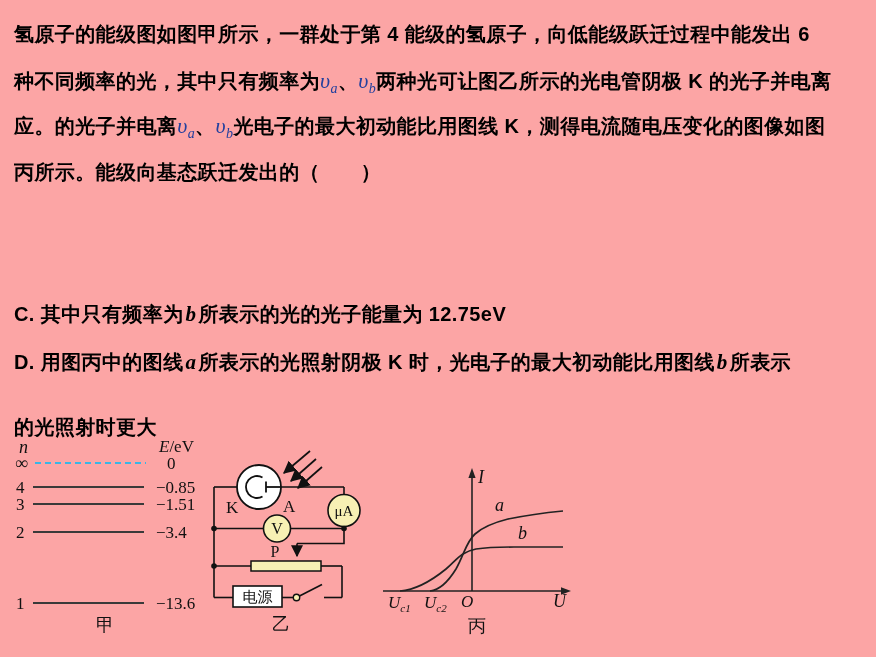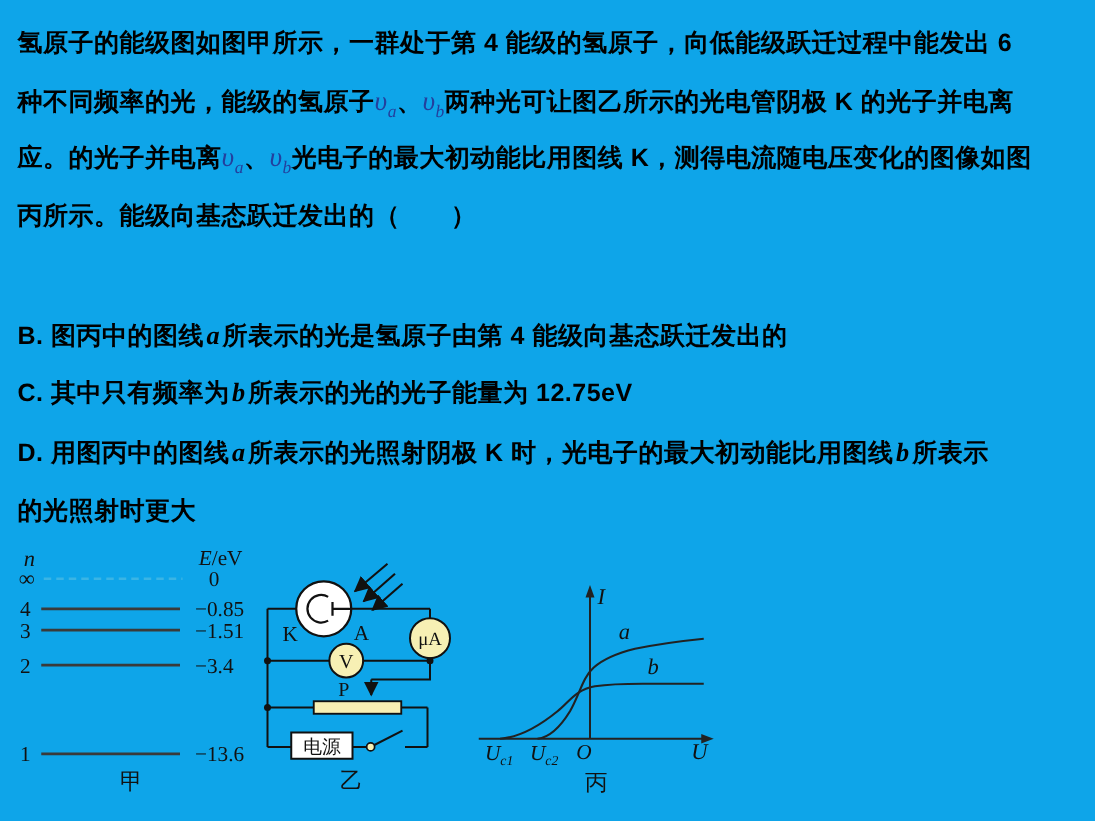--- a/index.html
+++ b/index.html
@@ -1,16 +1,16 @@
 <!DOCTYPE html>
 <html><head>
 <meta charset="utf-8">
 <style>
   html,body{margin:0;padding:0;background:#fff;}
-  .canvas{position:relative;width:876px;height:657px;background:#0ea5e9;
+  .canvas{position:relative;width:876px;height:657px;background:#fca5a5;
           font-family:"Liberation Sans",sans-serif;overflow:hidden;}
   .tline{position:absolute;left:14px;white-space:nowrap;font-weight:bold;
          font-size:20px;color:#000;letter-spacing:0.4px;}
   .freq{color:#23409e;font-family:"Liberation Serif",serif;font-style:italic;
         font-weight:normal;font-size:22px;}
   .freq sub{font-size:14px;font-style:italic;}
   .em{font-family:"Liberation Serif",serif;font-style:italic;font-weight:bold;
       font-size:21px;padding:0 2px;}
   .fig{position:absolute;}
   svg text{fill:#111;}
@@ -20,45 +20,42 @@
 </head>
 <body>
 
 <div class="canvas">
 
   <div class="tline" style="top:21px">
     <span>氢原子的能级图如图甲所示，一群处于第 4 能级的氢原子，向低能级跃迁过程中能发出 6</span>
   </div>
 
   <div class="tline" style="top:68px">
-    <span>种不同频率的光，能级的氢原子</span><span class="freq"><span>υ</span><sub>a</sub></span><span>、</span><span class="freq"><span>υ</span><sub>b</sub></span><span>两种光可让图乙所示的光电管阴极 K 的光子并电离</span>
+    <span>种不同频率的光，其中只有频率为</span><span class="freq"><span>υ</span><sub>a</sub></span><span>、</span><span class="freq"><span>υ</span><sub>b</sub></span><span>两种光可让图乙所示的光电管阴极 K 的光子并电离</span>
   </div>
 
   <div class="tline" style="top:113px">
     <span>应。的光子并电离</span><span class="freq"><span>υ</span><sub>a</sub></span><span>、</span><span class="freq"><span>υ</span><sub>b</sub></span><span>光电子的最大初动能比用图线 K，测得电流随电压变化的图像如图</span>
   </div>
 
   <div class="tline" style="top:159px">
     <span>丙所示。能级向基态跃迁发出的（　　）</span>
   </div>
 
 
-  <div class="tline" style="top:255px">
-    <span>B. 图丙中的图线</span><span class="em">a</span><span>所表示的光是氢原子由第 4 能级向基态跃迁发出的</span>
-  </div>
 
   <div class="tline" style="top:301px">
     <span>C. 其中只有频率为</span><span class="em">b</span><span>所表示的光的光子能量为 12.75eV</span>
   </div>
 
   <div class="tline" style="top:349px">
     <span>D. 用图丙中的图线</span><span class="em">a</span><span>所表示的光照射阴极 K 时，光电子的最大初动能比用图线</span><span class="em">b</span><span>所表示</span>
   </div>
 
-  <div class="tline" style="top:395px">
+  <div class="tline" style="top:414px">
     <span>的光照射时更大</span>
   </div>
 
   <svg class="fig" style="left:10px;top:435px" width="195" height="205" viewBox="0 0 195 205">
     <text x="9" y="18" font-size="18" class="serif it">n</text>
     <text x="149" y="17" font-size="17">
       <tspan class="serif it">E</tspan><tspan class="serif">/eV</tspan>
     </text>
 
     <text x="5" y="34" font-size="18" fill="#777" class="serif">∞</text>

